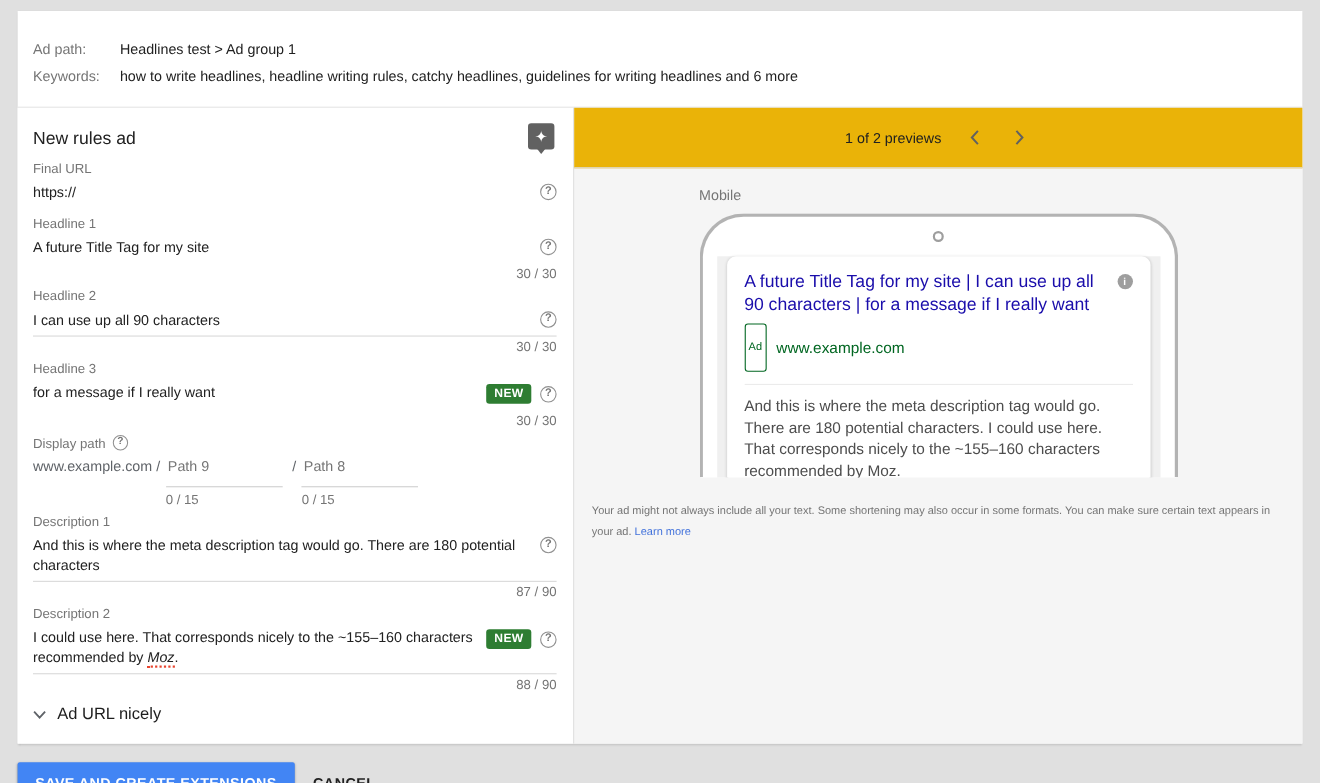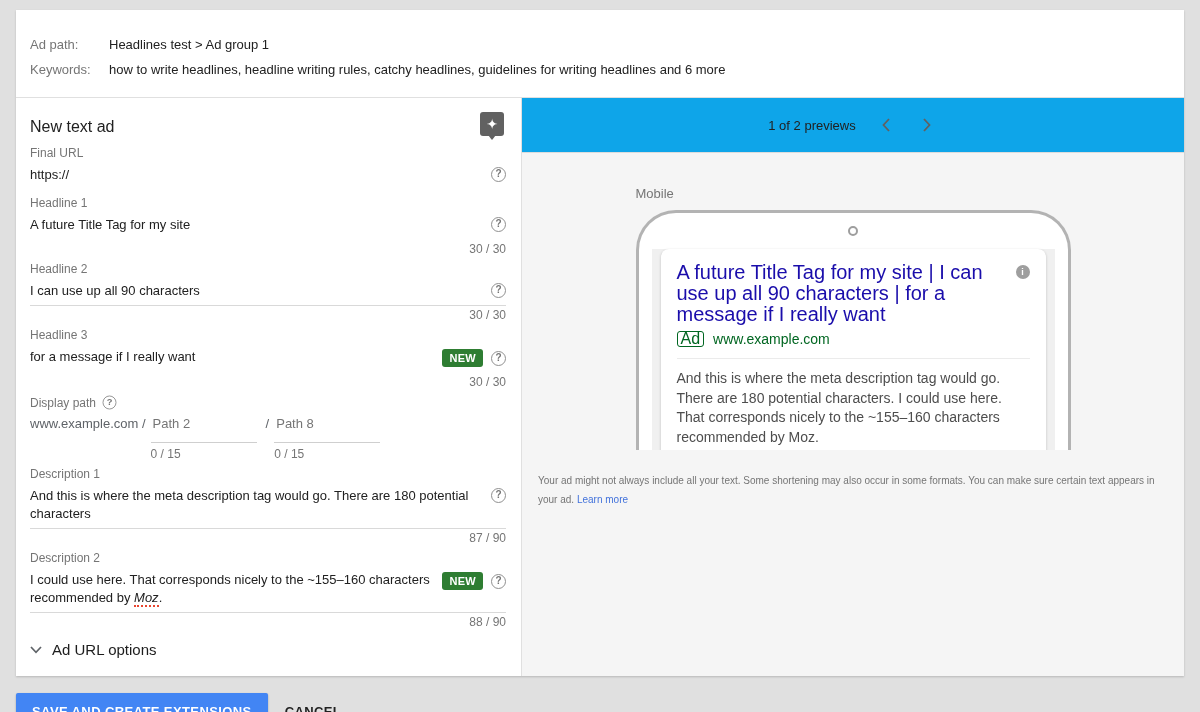--- a/index.html
+++ b/index.html
@@ -66,50 +66,50 @@
   .dp-sep { margin:0 0 0 9px; }
   .dp-input { width:106px; margin-left:5px; }
   .dp-line { border-bottom:1px solid #cfcfcf; padding:0 0 9px 2px; color:#757575; line-height:18px; }
   .dp-counter { text-align:left; font-size:12px; color:#757575; margin-top:4px; padding-right:5px; }
   
   .expander { display:flex; align-items:center; gap:10px; margin-top:12px; cursor:pointer; }
   .expander-label { font-size:15px; color:#1d1d1d; }
 
   
   .preview-nav {
-    height:55px; background:#0ea5e9; border-bottom:1px solid #dcdcdc;
+    height:55px; background:#eab308; border-bottom:1px solid #dcdcdc;
     display:flex; align-items:center; justify-content:center; gap:19px;
   }
   .preview-nav .pager { font-size:13px; color:#212121; }
   .nav-btn { background:none; border:none; cursor:pointer; padding:4px 6px; display:flex; }
   .preview-body { padding:17px 16px 0 16px; }
-  .phone-wrap { width:435px; margin:16px auto; }
+  .phone-wrap { width:435px; margin:0 auto; }
   .device-label { font-size:13px; color:#757575; margin-bottom:9px; }
   .phone {
     height:240px; border:3px solid #b3b3b3; border-bottom:none;
     border-radius:40px 40px 0 0; background:#fff; overflow:hidden;
   }
   .camera { width:10px; height:10px; border:2px solid #9e9e9e; border-radius:50%; margin:13px auto 9px auto; }
   .screen { background:#f0f0f0; margin:0 13px; height:203px; }
   .ad-card {
     background:#fff; border-radius:8px; margin:13px 9px 0 9px;
     box-shadow:0 1px 3px rgba(0,0,0,.2); padding:13px 16px 16px 16px;
   }
   .ad-title-row { display:flex; align-items:flex-start; }
-  .ad-title { flex:1; font-size:20px; line-height:21px; color:#1a0dab; padding-right:8px; }
+  .ad-title { flex:1; font-size:16px; line-height:21px; color:#1a0dab; padding-right:8px; }
   .info-ic {
     width:14px; height:14px; border-radius:50%; background:#9e9e9e; color:#fff;
     font-size:9px; line-height:14px; text-align:center; font-weight:bold;
     flex:0 0 auto; margin-top:3px; font-style:normal;
   }
   .info-ic::after { content:"i"; }
   .ad-url-row { display:flex; align-items:center; margin-top:6px; gap:9px; }
   .ad-badge {
-    border:1px solid #006621; color:#006621; font-size:16px; line-height:14px;
-    padding:0 3px; border-radius:3px;
+    border:1px solid #006621; color:#006621; font-size:10px; line-height:14px;
+    padding:14px 3px; border-radius:3px;
   }
   .ad-url { font-size:14px; color:#006621; }
   .ad-divider { border-top:1px solid #ebebeb; margin-top:11px; }
   .ad-desc { margin-top:10px; font-size:14px; line-height:19.5px; color:#4d4d4d; }
   .disclaimer { margin-top:21px; font-size:10px; line-height:19px; color:#757575; }
   .learn-more { color:#4272db; text-decoration:none; cursor:pointer; }
 
   
   .footer { display:flex; align-items:center; margin-top:17px; }
   .save-btn {
@@ -137,21 +137,21 @@
     <div class="hline" style="margin-bottom:0">
       <span class="hlabel">Keywords:</span>
       <span class="hvalue">how to write headlines, headline writing rules, catchy headlines, guidelines for writing headlines and 6 more</span>
     </div>
   </div>
 
   <div class="split">
 
     <div class="form-panel">
       <div class="form-title-row">
-        <div class="form-title">New text ad</div>
+        <div class="form-title">New rules ad</div>
         <div class="sugg-icon">
           <span>✦</span>
         </div>
       </div>
 
       <div class="field">
         <div class="f-label">Final URL</div>
         <div class="f-row">
           <div class="f-value">https://</div>
           <div class="f-icons">
@@ -195,21 +195,21 @@
       </div>
 
       <div class="field">
         <div class="f-label">
           <span>Display path</span>
           <span class="help-ic" style="transform:scale(.93)"></span>
         </div>
         <div class="dp-row">
           <span class="dp-prefix">www.example.com /</span>
           <div class="dp-input">
-            <div class="dp-line">Path 2</div>
+            <div class="dp-line">Path 9</div>
             <div class="dp-counter">0 / 15</div>
           </div>
           <span class="dp-sep">/</span>
           <div class="dp-input">
             <div class="dp-line">Path 8</div>
             <div class="dp-counter">0 / 15</div>
           </div>
         </div>
       </div>
 
@@ -233,21 +233,21 @@
             <span class="help-ic"></span>
           </div>
         </div>
         <div class="f-counter">88 / 90</div>
       </div>
 
       <div class="expander">
         <svg width="12" height="8" viewBox="0 0 12 8">
             <path d="M1 1 L6 6.3 L11 1" stroke="#5f6368" stroke-width="1.7" fill="none"></path>
           </svg>
-        <span class="expander-label">Ad URL options</span>
+        <span class="expander-label">Ad URL nicely</span>
       </div>
     </div>
 
     <div class="preview-panel">
       <div class="preview-nav">
         <span class="pager">1 of 2 previews</span>
         <button class="nav-btn">
           <svg width="10" height="14" viewBox="0 0 10 14">
               <path d="M8 1 L2.5 7 L8 13" stroke="#616161" stroke-width="1.8" fill="none"></path>
             </svg>

